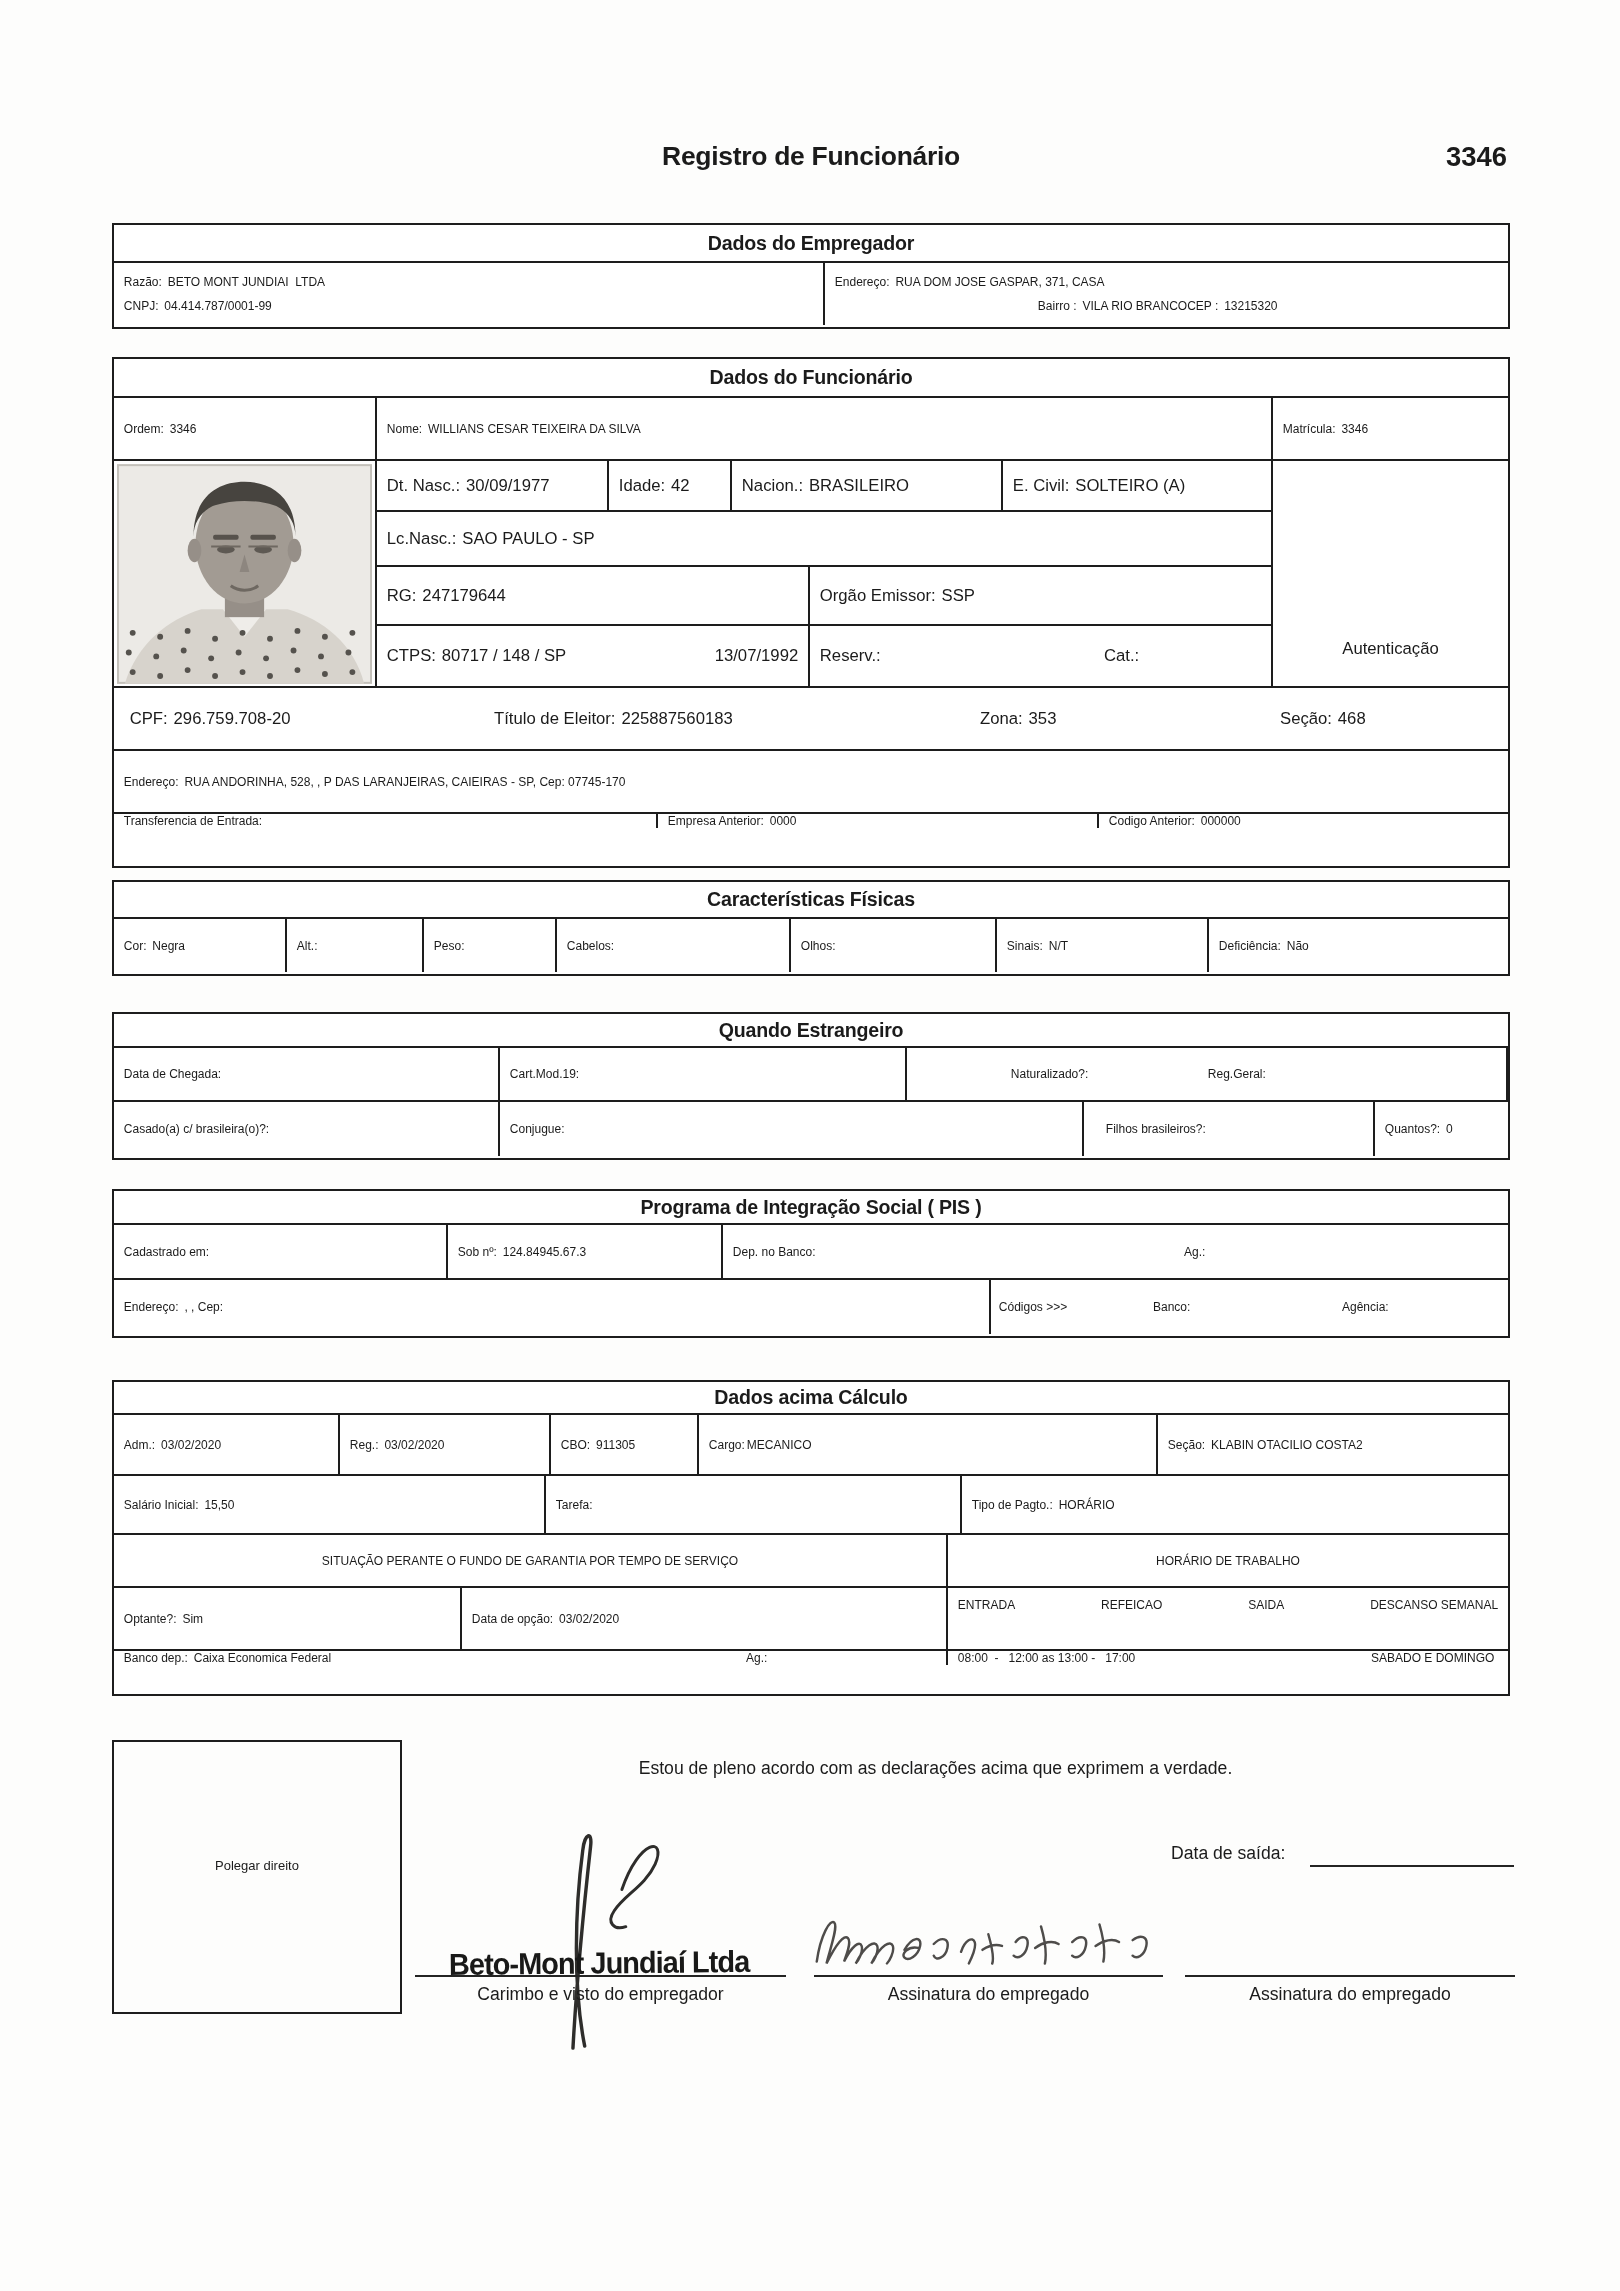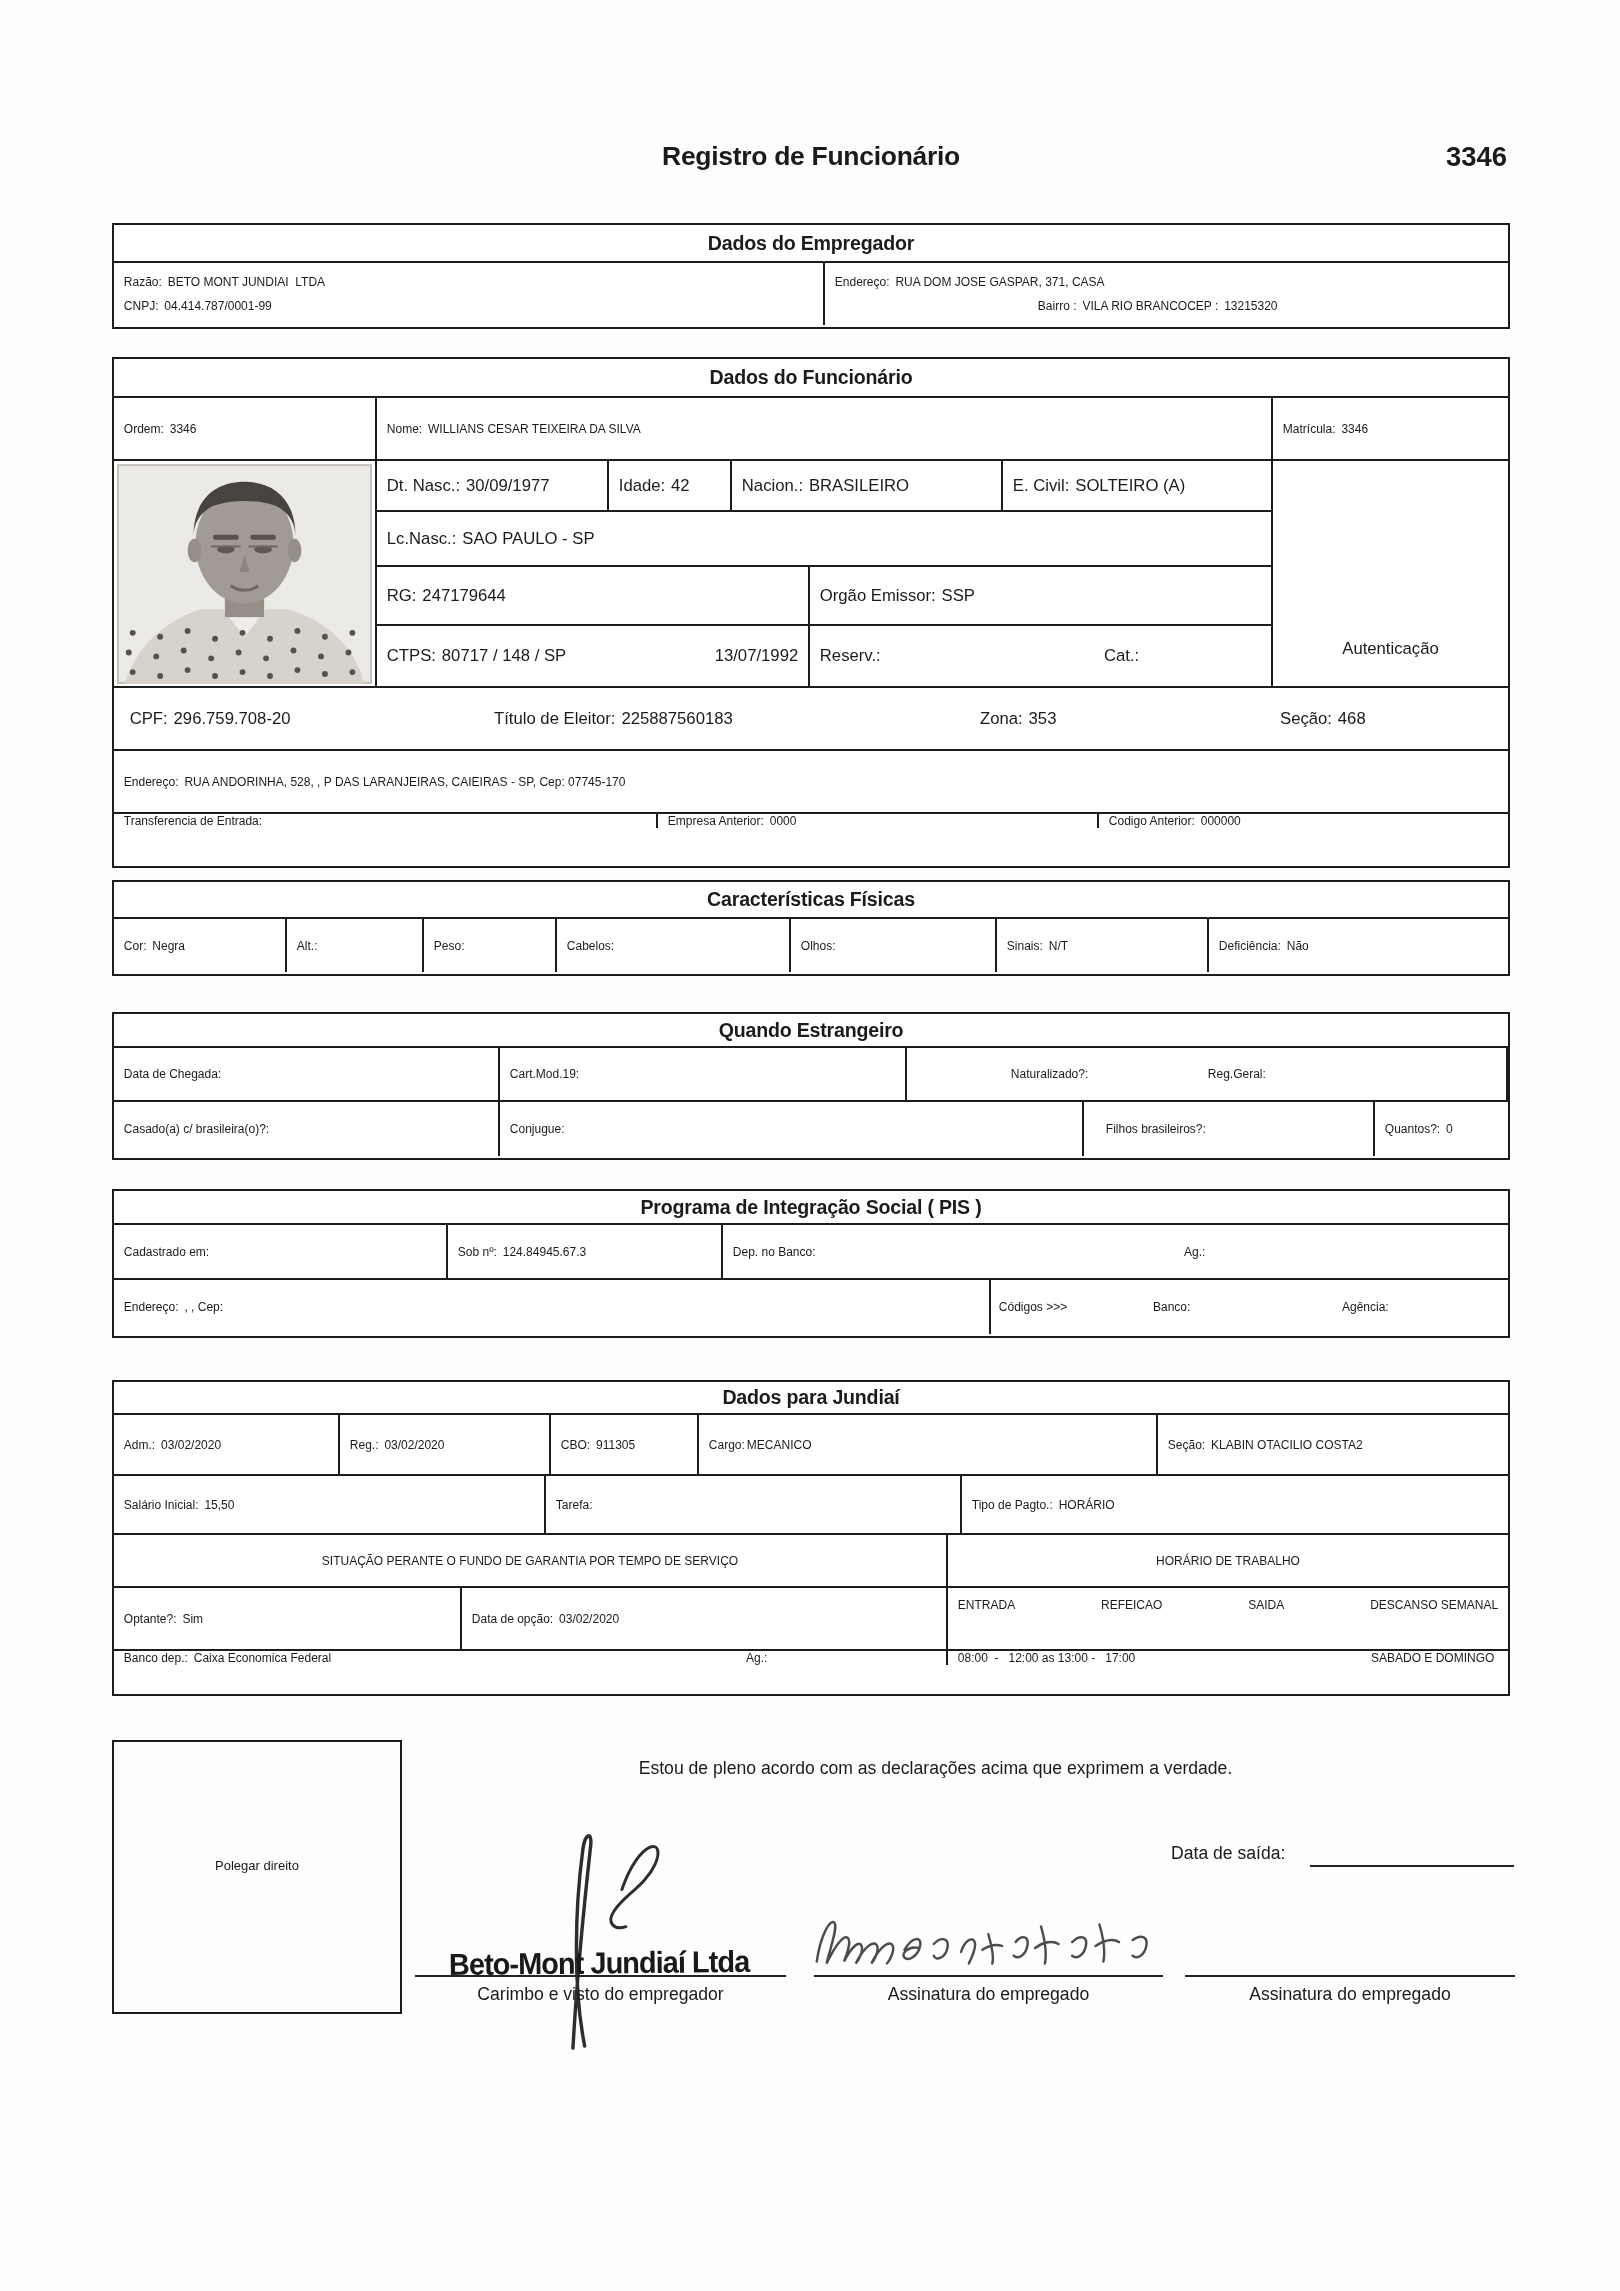--- a/index.html
+++ b/index.html
@@ -356,21 +356,21 @@
         </span>
         <span class="abs fline" style="left:351px;">
           <span class="lab">Agência:</span>
           <span class="val"></span>
         </span>
       </div>
     </div>
   </div>
 
   <div class="box" style="top:1380px;height:316px;">
-    <div class="sec-title" style="height:33px;">Dados para Jundiaí</div>
+    <div class="sec-title" style="height:33px;">Dados acima Cálculo</div>
     <div class="row" style="height:61px;">
       <div class="cell" style="width:226px;">
         <span class="lab">Adm.:</span>
         <span class="val">03/02/2020</span>
       </div>
       <div class="cell" style="width:211px;">
         <span class="lab">Reg.:</span>
         <span class="val">03/02/2020</span>
       </div>
       <div class="cell" style="width:148px;">

